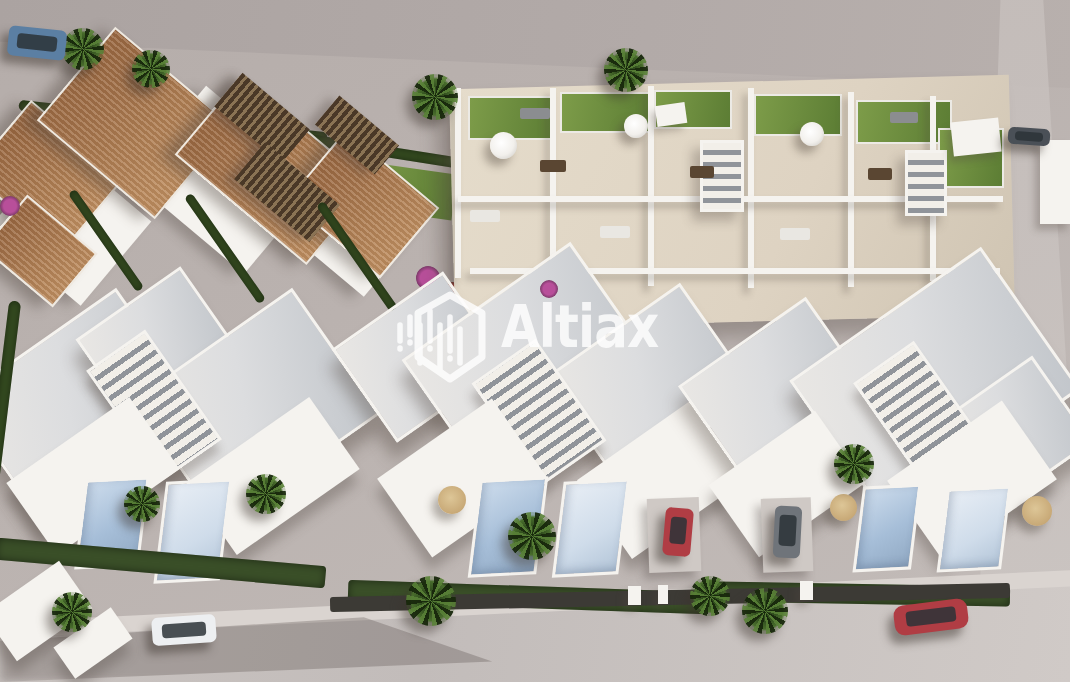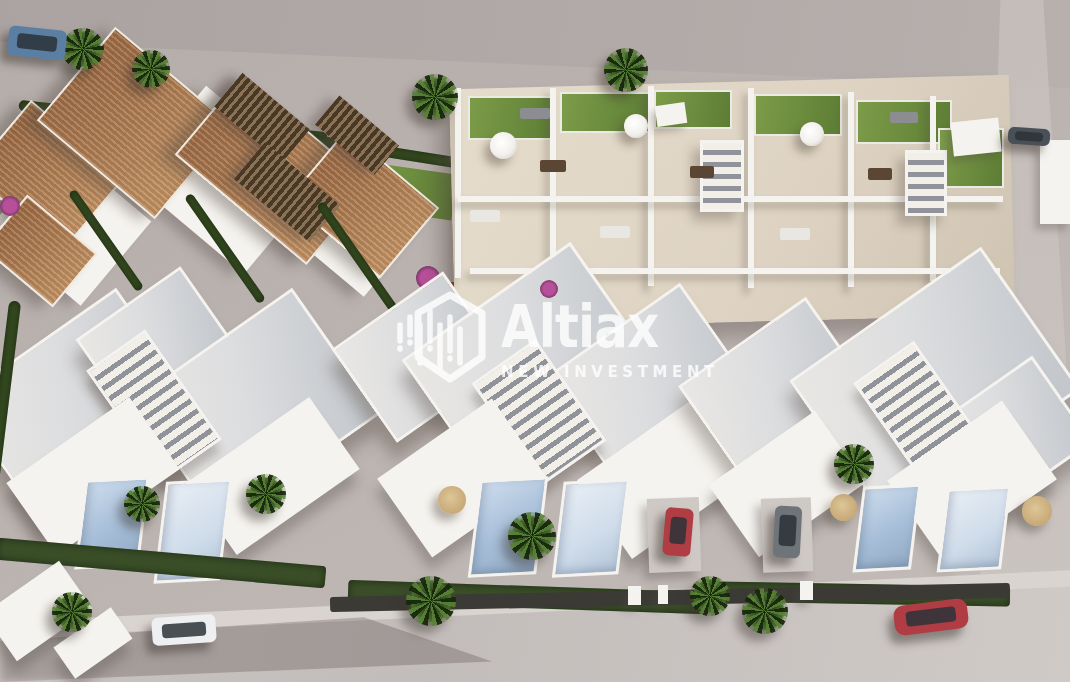--- a/index.html
+++ b/index.html
@@ -231,17 +231,16 @@
           <line x1="16" y1="57" x2="16" y2="58"></line>
           <line x1="26" y1="34" x2="26" y2="78"></line>
           <line x1="36" y1="26" x2="36" y2="60"></line>
           <line x1="36" y1="67" x2="36" y2="68"></line>
           <line x1="46" y1="38" x2="46" y2="72"></line>
         </g>
       </g>
     </svg>
     <div class="wm-text">
       <div class="wm-brand">Altiax</div>
-      <div class="wm-tag">NEW INVESTMENT</div>
     </div>
   </div>
 
 </div>
 
 </body></html>

